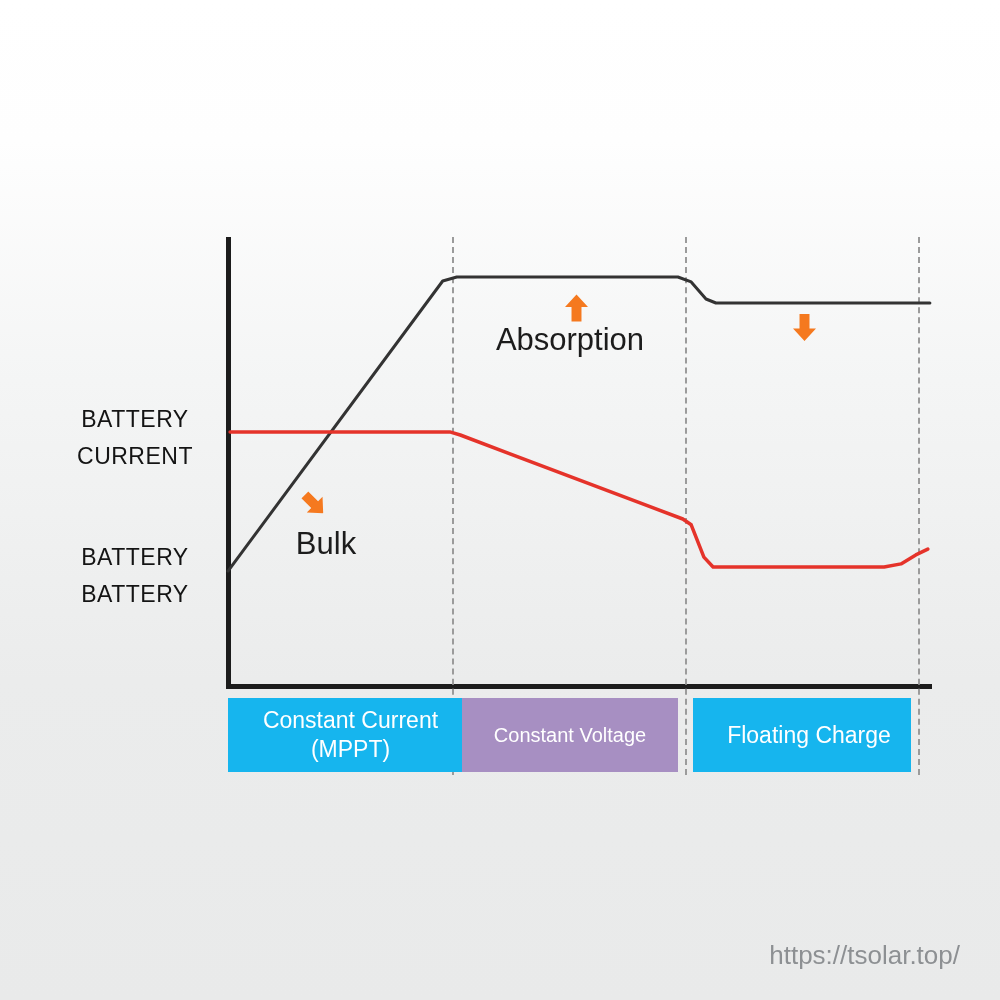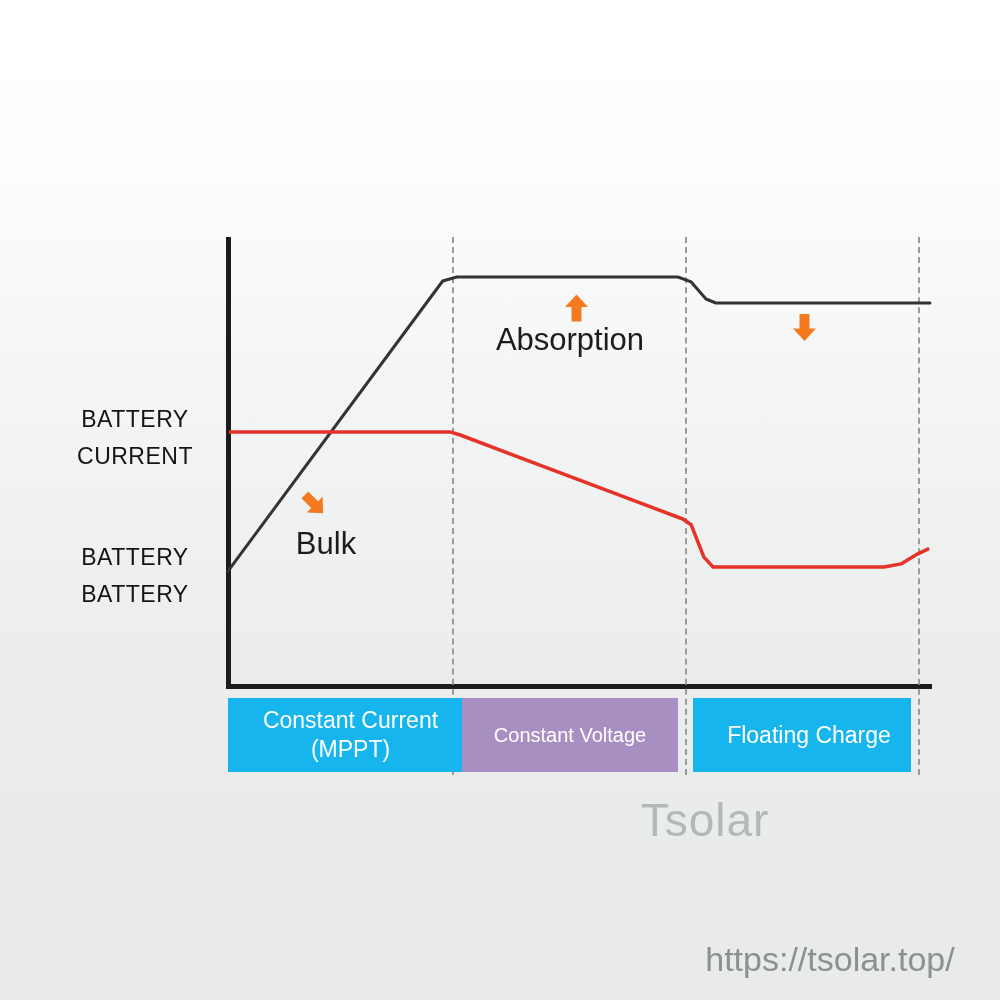--- a/index.html
+++ b/index.html
@@ -41,22 +41,22 @@
 
   
   .stage-box { position:absolute; top:698px; height:74px; display:flex; flex-direction:column;
                justify-content:center; align-items:center; color:#ffffff; text-align:center; }
   .stage-0 { left:228px; width:245px; font-size:23px; line-height:29px; }
   .stage-1 { left:462px; width:216px; font-size:20px; line-height:28px; }
   .stage-2 { left:693px; width:218px; font-size:23px; line-height:29px; }
 
   .watermark { position:absolute; left:560px; top:793px; width:290px; text-align:center;
                font-size:46px; color:#b5b8bb; letter-spacing:1px; }
-  .site-url  { position:absolute; left:700px; top:940px; width:260px; text-align:center;
-               font-size:34px; color:#8d9093; }
+  .site-url  { position:absolute; left:700px; top:940px; width:260px; text-align:right;
+               font-size:26px; color:#8d9093; }
 </style>
 </head>
 <body>
 
 <div class="figure">
 
   <div class="ylabel ylabel-current">
     <div>BATTERY</div>
     <div>CURRENT</div>
   </div>
@@ -103,16 +103,15 @@
     <div>Constant Current</div>
     <div>(MPPT)</div>
   </div>
   <div class="stage-box stage-1" style="background: rgb(167, 143, 194);">
     <div>Constant Voltage</div>
   </div>
   <div class="stage-box stage-2" style="background: rgb(22, 181, 238); padding-left: 14px;">
     <div>Floating Charge</div>
   </div>
 
-  <div class="watermark">Tsolar</div>
   <div class="site-url">https://tsolar.top/</div>
 
 </div>
 
 </body></html>

